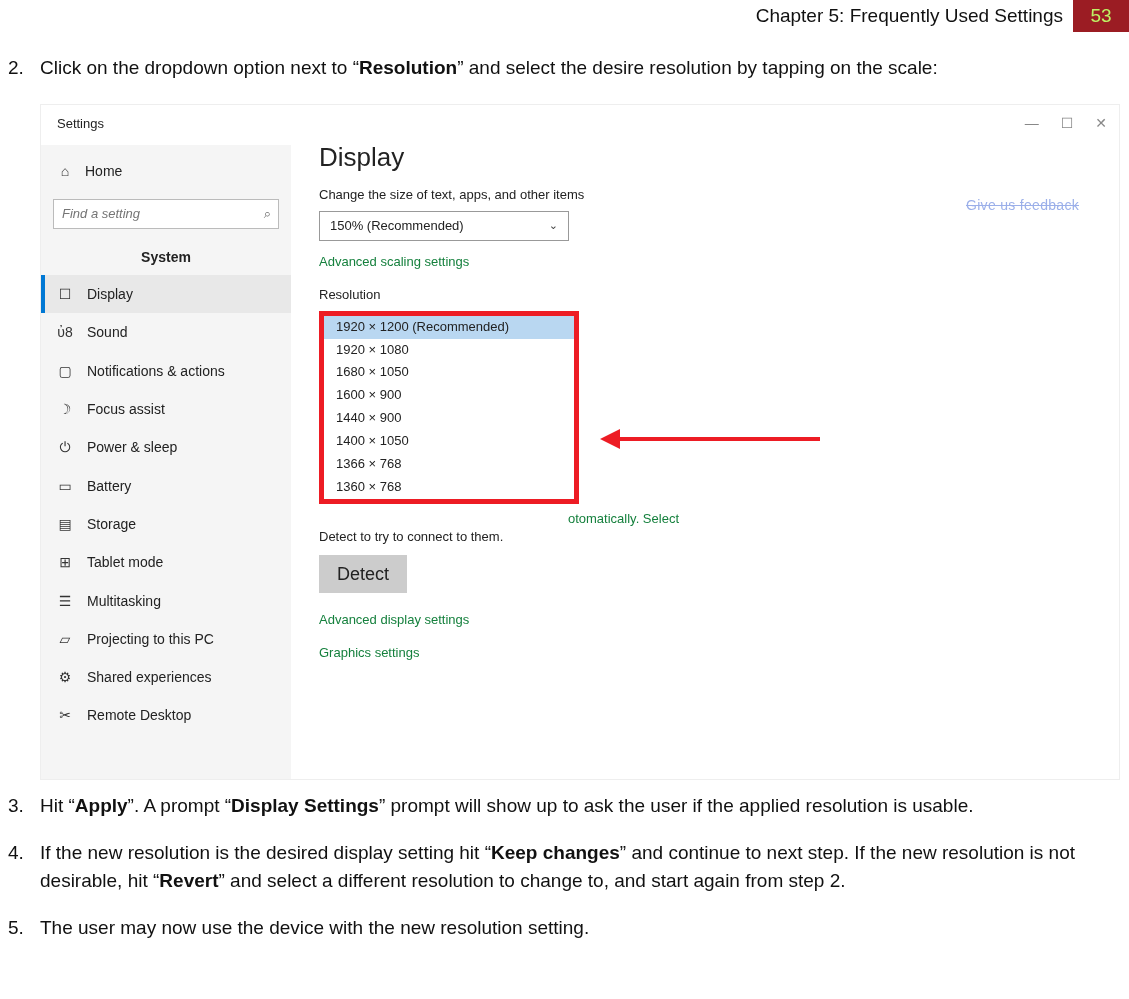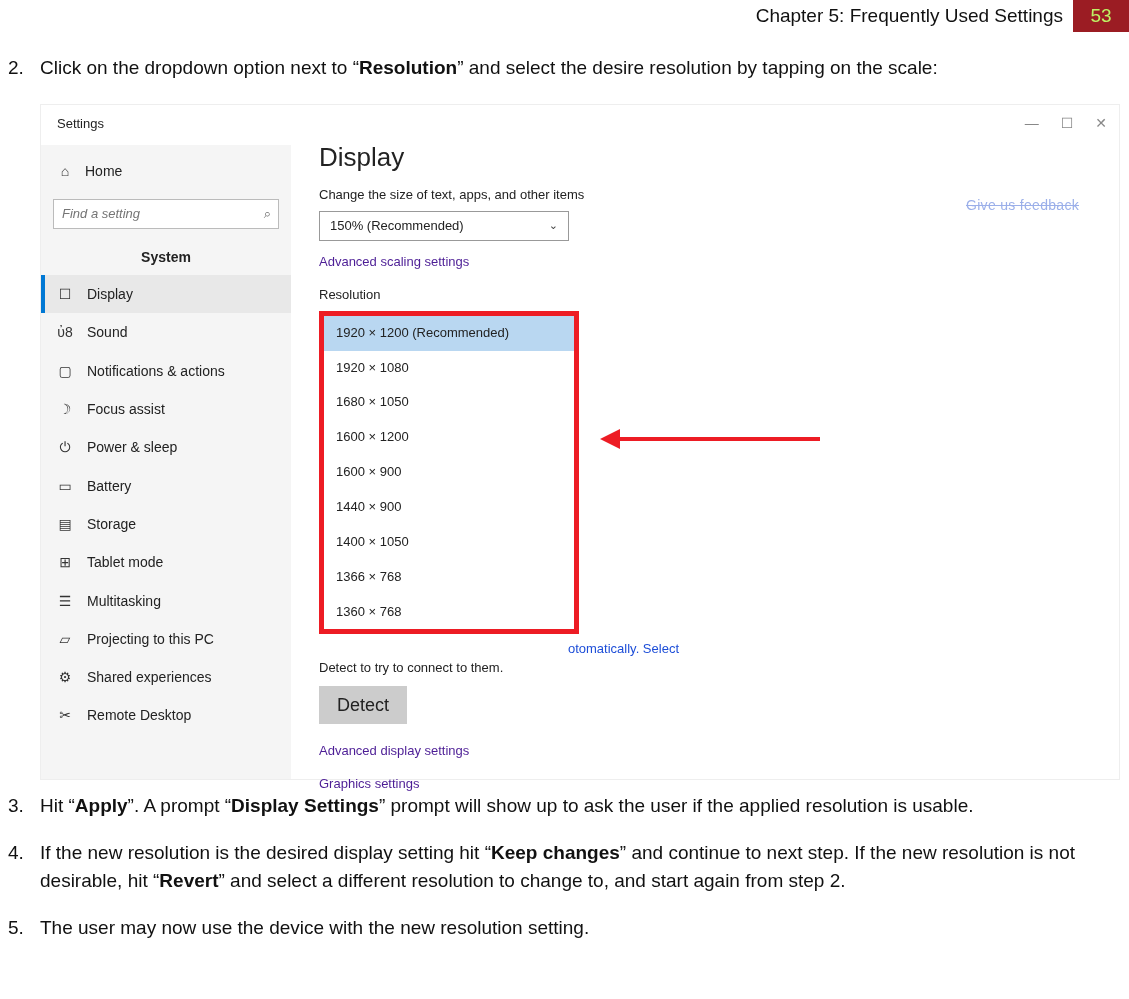--- a/index.html
+++ b/index.html
@@ -168,36 +168,36 @@
     justify-content: space-between;
     width: 250px;
     height: 30px;
     border: 1px solid #999;
     padding: 14px 10px;
     font-size: 13px;
     background: #fff;
   }
   .chev { font-size: 11px; color: #444; }
   .link-blue {
-    color: #4c1d95;
+    color: #15803d;
     font-size: 13px;
     margin: 12px 0 14px 0;
     display: block;
   }
   .res-label { font-size: 13px; margin-top: 14px; }
 
   .dropdown-box {
     position: relative;
     margin-top: 6px;
     width: 260px;
     border: 5px solid #ed1c24;
     background: #fff;
   }
   .dd-item {
-    padding: 8px 12px;
+    padding: 2px 12px;
     font-size: 13px;
     cursor: pointer;
   }
   .dd-item.hl { background: #b9d7f1; }
 
   .arrow-wrap {
     position: absolute;
     left: 560px; top: 333px;
     display: flex;
     align-items: center;
@@ -344,30 +344,29 @@
             <span>150% (Recommended)</span>
             <span class="chev">⌄</span>
           </div>
           <span class="link-blue">Advanced scaling settings</span>
 
           <div class="res-label">Resolution</div>
           <div class="dropdown-box" id="dd-box">
               <div class="dd-item hl">1920 × 1200 (Recommended)</div>
               <div class="dd-item">1920 × 1080</div>
               <div class="dd-item">1680 × 1050</div>
-              <div class="dd-item">1600 × 1200</div>
               <div class="dd-item">1600 × 900</div>
               <div class="dd-item">1440 × 900</div>
               <div class="dd-item">1400 × 1050</div>
               <div class="dd-item">1366 × 768</div>
               <div class="dd-item">1360 × 768</div>
             </div>
 
           <div class="below-dd">
-            <div style="text-align:right;max-width:360px;color:#1d4ed8;">otomatically. Select</div>
+            <div style="text-align:right;max-width:360px;color:#15803d;">otomatically. Select</div>
             <div>Detect to try to connect to them.</div>
             <div class="detect-btn">Detect</div>
           </div>
 
           <span class="link-blue" style="margin-top:18px">Advanced display settings</span>
           <span class="link-blue" style="margin-top:4px">Graphics settings</span>
         </div>
       </div>
 
       <div class="arrow-wrap">

